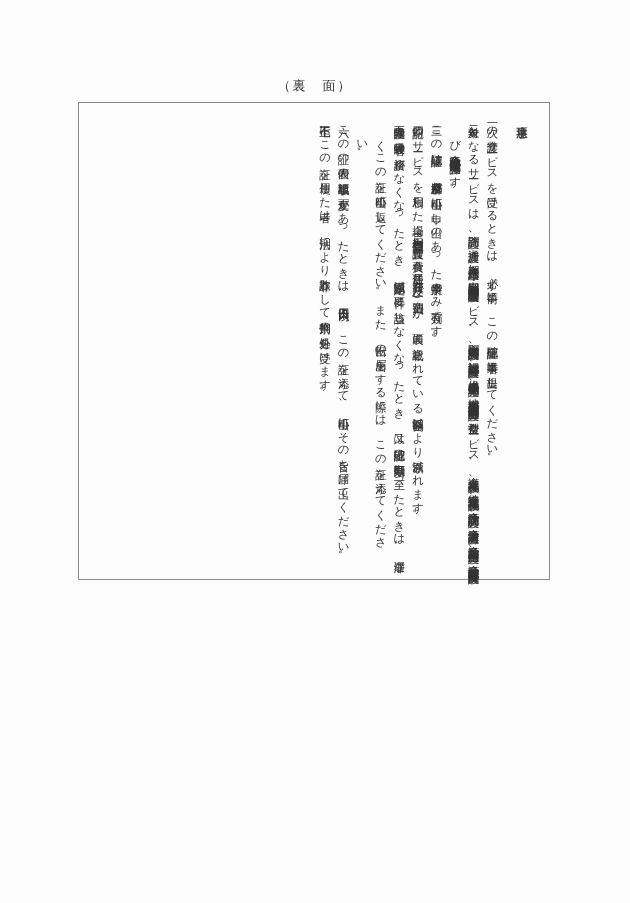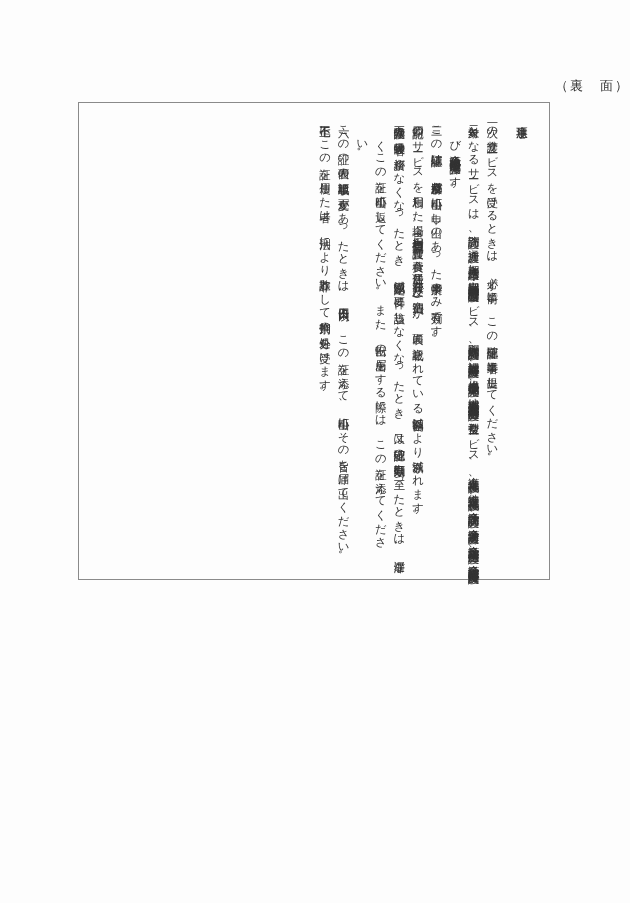--- a/index.html
+++ b/index.html
@@ -13,21 +13,21 @@
       position: relative;
       overflow: hidden;
       font-family: "DejaVu Serif", "Liberation Serif", serif;
       color: #333;
     }
     .page-label {
       position: absolute;
       top: 77px;
       left: 0;
       width: 630px;
-      text-align: right;
+      text-align: center;
       font-size: 13px;
       letter-spacing: 2px;
       color: #333;
     }
     .notice-box {
       position: absolute;
       left: 78px;
       top: 102px;
       width: 472px;
       height: 478px;

